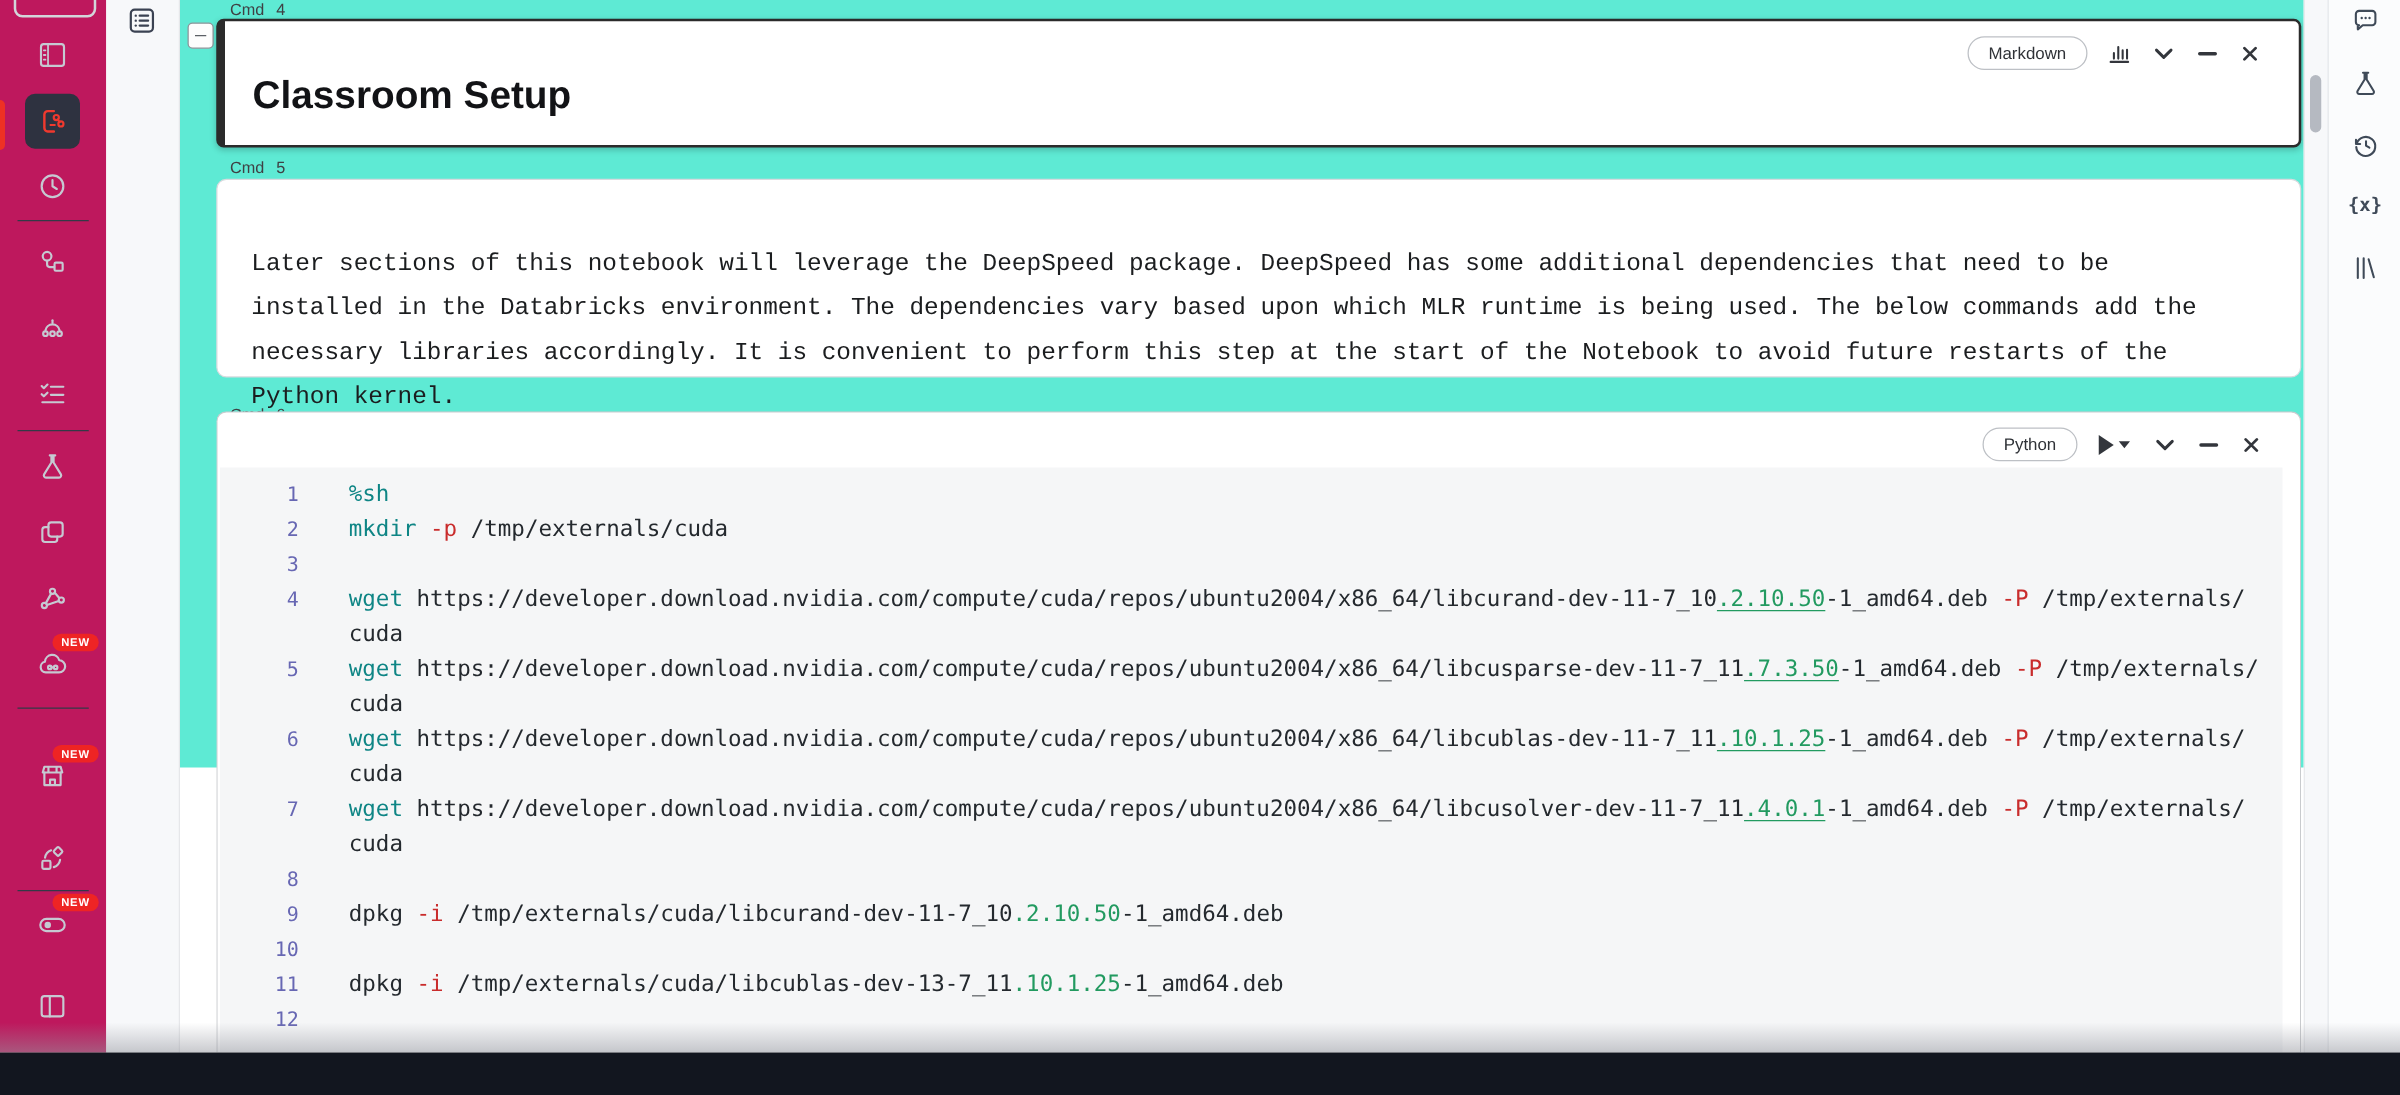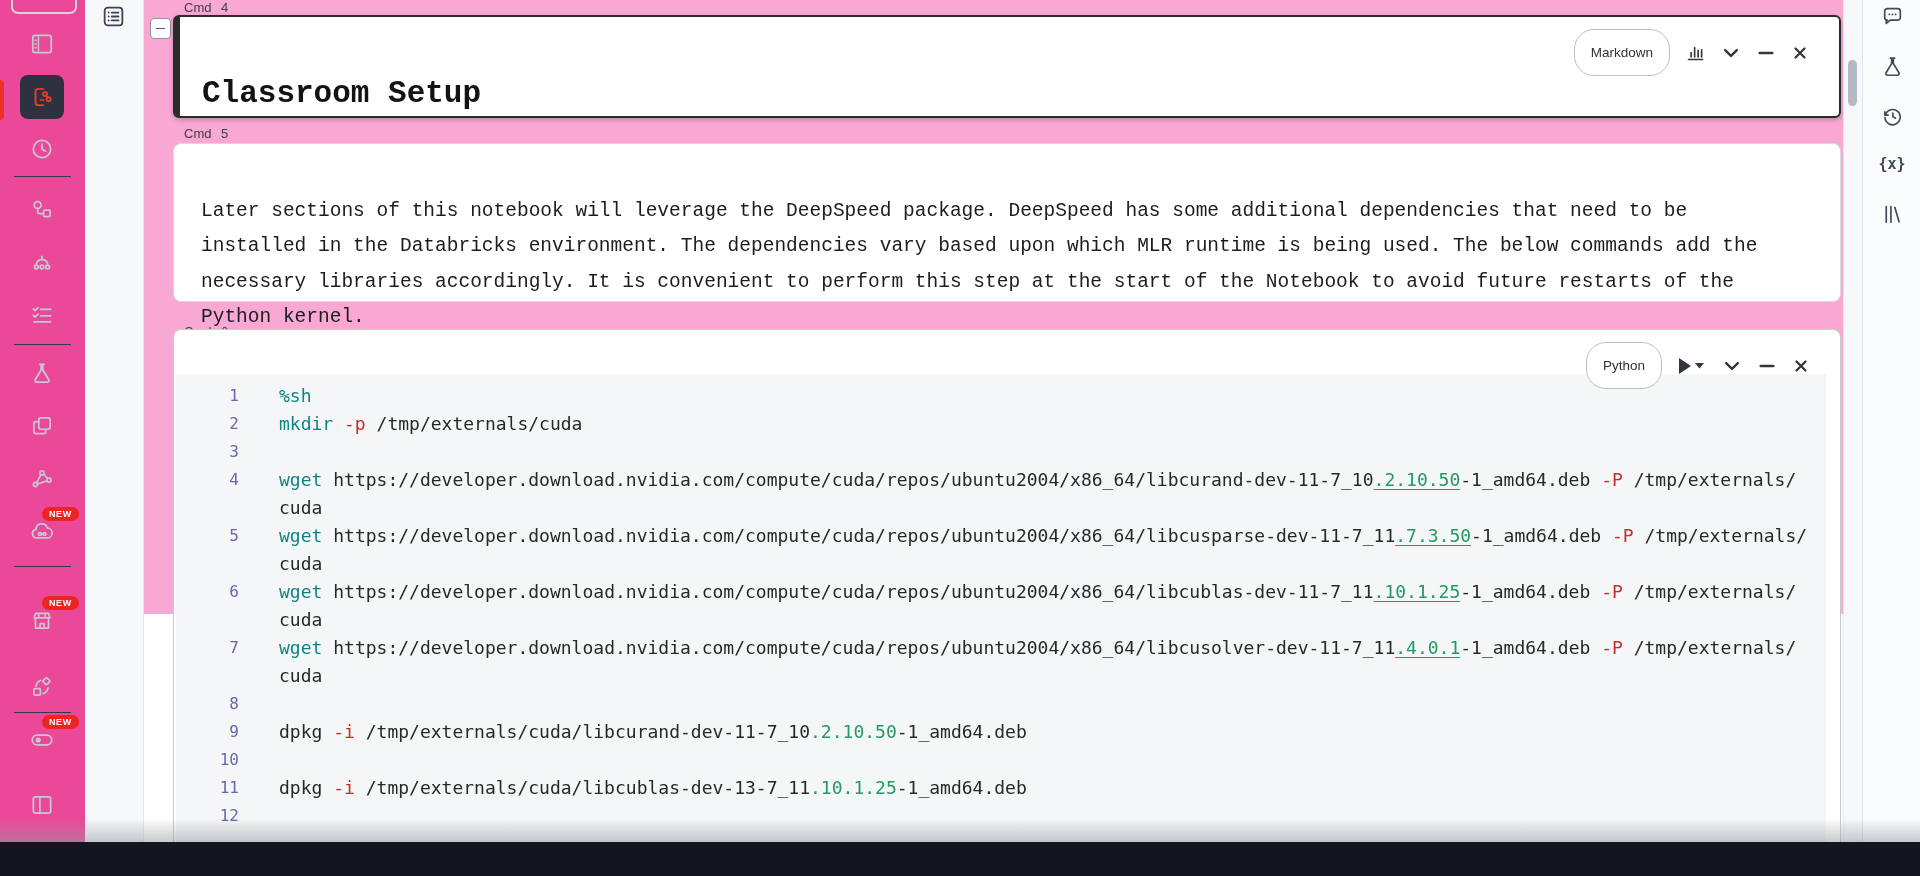--- a/index.html
+++ b/index.html
@@ -1,20 +1,20 @@
 <!DOCTYPE html>
 <html><head>
 <meta charset="utf-8">
 <style>
   html,body{margin:0;padding:0;background:#e9eaec;}
   .app{position:relative;width:1920px;height:876px;background:#ffffff;overflow:hidden;
        font-family:"Liberation Sans",sans-serif;}
 
   
-  .rail{position:absolute;left:0;top:0;width:85px;height:842px;background:#ec4899;}
+  .rail{position:absolute;left:0;top:0;width:85px;height:842px;background:#be185d;}
   .rail-top-partial{position:absolute;left:11px;top:-16px;width:62px;height:26px;
        border:2px solid #d3d5da;border-radius:7px;}
   .rail-active-bar{position:absolute;left:0;top:80px;width:4px;height:40px;
        background:#ee3124;border-radius:0 4px 4px 0;}
   .rail-item{position:absolute;left:20px;width:44px;height:44px;display:flex;
        align-items:center;justify-content:center;border-radius:8px;cursor:pointer;}
   .rail-item.active{background:#2e3240;}
   .rail-item svg{stroke:#c6c9d2;fill:none;stroke-width:1.6;stroke-linecap:round;stroke-linejoin:round;}
   .rail-item.active svg{stroke:#f0392e;}
   .rail-div{position:absolute;left:14px;width:57px;height:1px;background:#343847;}
@@ -22,39 +22,39 @@
        font-size:9px;font-weight:bold;letter-spacing:.6px;padding:2px 7px;border-radius:8px;z-index:3;}
 
   
   .toc-strip{position:absolute;left:85px;top:0;width:58px;height:842px;background:#f7f8fa;
        border-right:1px solid #e6e7ea;}
   .toc-btn{position:absolute;left:14px;top:2px;width:28px;height:28px;display:flex;
        align-items:center;justify-content:center;cursor:pointer;}
   .toc-btn svg{stroke:#3b4252;fill:none;stroke-width:1.7;stroke-linecap:round;}
 
   
-  .main{position:absolute;left:144px;top:0;width:1699px;height:614px;background:#f9a8d4;}
+  .main{position:absolute;left:144px;top:0;width:1699px;height:614px;background:#5eead4;}
   .cmd-label{position:absolute;left:40px;font-size:13px;color:#3f4144;word-spacing:6px;}
   .collapse-btn{position:absolute;left:6px;width:19px;height:19px;border:1.5px solid #8f9399;
        border-radius:4px;background:#fdfdfd;display:flex;align-items:center;justify-content:center;cursor:pointer;}
   .collapse-btn i{display:block;width:9px;height:0;border-top:1.5px solid #5c6066;}
 
   .cell{position:absolute;left:29px;width:1668px;background:#fff;box-sizing:border-box;}
   .cell.md-selected{border:2px solid #2b2b2b;border-left:7px solid #2b2b2b;border-radius:6px;
        box-shadow:0 2px 5px rgba(0,0,0,.22);}
   .cell.plain{border:1px solid #d8dade;border-radius:8px;}
   .cell.code{border:1px solid #c9cbce;border-radius:8px 8px 0 0;border-bottom:none;overflow:hidden;}
 
   .cell-head{position:absolute;top:12px;right:30px;display:flex;align-items:center;gap:15px;z-index:2;}
   .lang-pill{border:1px solid #bdc0c5;border-radius:20px;background:#fff;color:#2f3237;
-       font-size:13.5px;padding:15px 16px;cursor:pointer;}
+       font-size:13.5px;padding:5px 16px;cursor:pointer;}
   .hicon{display:flex;align-items:center;justify-content:center;cursor:pointer;}
   .hicon svg{stroke:#33363c;fill:none;stroke-linecap:round;stroke-linejoin:round;}
 
-  .md-title{position:absolute;left:22px;top:38px;font-size:31px;font-weight:bold;color:#121316;font-family:Liberation Mono, monospace;}
+  .md-title{position:absolute;left:22px;top:20px;font-size:31px;font-weight:bold;color:#121316;}
   .md-text{position:absolute;left:27px;top:30px;width:1578px;font-size:19.5px;line-height:35.5px;color:#1b1d1f;font-family:Liberation Mono, monospace;}
 
   .editor{position:absolute;left:2px;right:14px;top:44px;bottom:0;background:#f5f6f7;padding-top:8px;}
   .code-row{display:flex;height:28px;line-height:28px;font-family:"DejaVu Sans Mono",monospace;}
   .gut{width:73px;padding-right:10px;box-sizing:border-box;text-align:right;color:#6767b3;font-size:16px;
        user-select:none;}
   .codetext{padding-left:30px;font-size:18px;white-space:pre;}
   .codetext .kw{color:#0e8585;}
   .codetext .fl{color:#c92c2c;}
   .codetext .pl{color:#24292e;}

